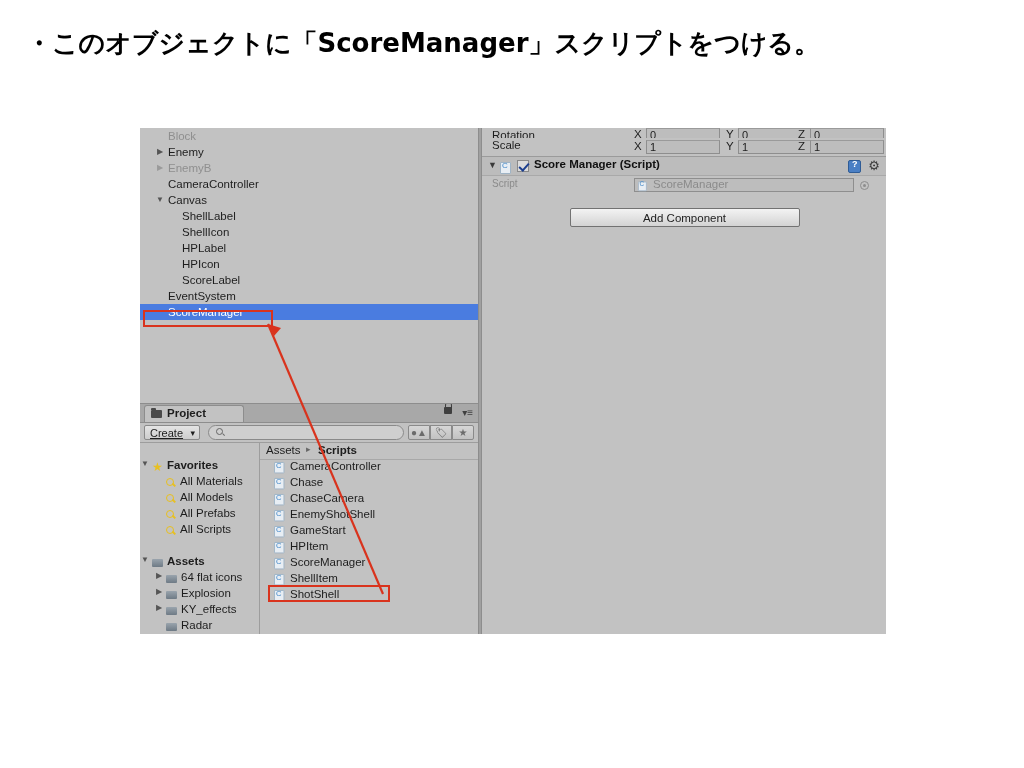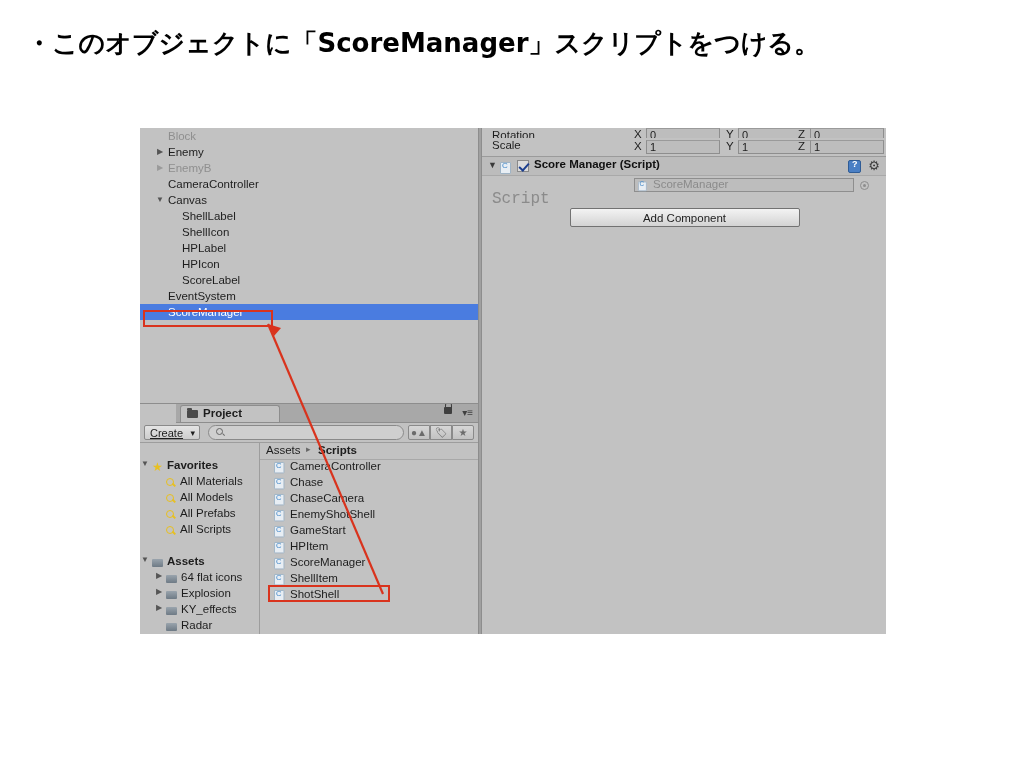--- a/index.html
+++ b/index.html
@@ -156,22 +156,22 @@
   .gear-icon {
     position: absolute; right: 7px; top: 2px;
     font-size: 13px; color: #3c3c3c; line-height: 13px;
   }
   .script-row {
     position: relative;
     height: 18px;
     background: #c2c2c2;
   }
   .script-row .slabel {
-    position: absolute; left: 10px; top: 14px;
-    font-size: 16px; color: #8b8b8b; font-family: Liberation Mono, monospace;
+    position: absolute; left: 10px; top: 2px;
+    font-size: 10px; color: #8b8b8b;
   }
   .objfield {
     position: absolute; left: 152px; top: 2px;
     width: 220px; height: 14px;
     background: #bdbdbd;
     border: 1px solid #8e8e8e;
     box-sizing: border-box;
   }
   .objfield .oicon {
     position: absolute; left: 3px; top: 1px;
@@ -216,21 +216,20 @@
     width: 338px; height: 230px;
     background: #c2c2c2;
     border-right: 1px solid #8d8d8d;
     overflow: hidden;
   }
   .proj-tabbar {
     position: relative;
     height: 18px;
     background: #a8a8a8;
     border-bottom: 1px solid #8d8d8d;
-    margin-left: 36px;
   }
   .proj-tab {
     position: absolute; left: 4px; top: 1px;
     height: 17px; width: 100px;
     background: #c2c2c2;
     border: 1px solid #8d8d8d;
     border-bottom: none;
     border-radius: 3px 3px 0 0;
     box-sizing: border-box;
   }

